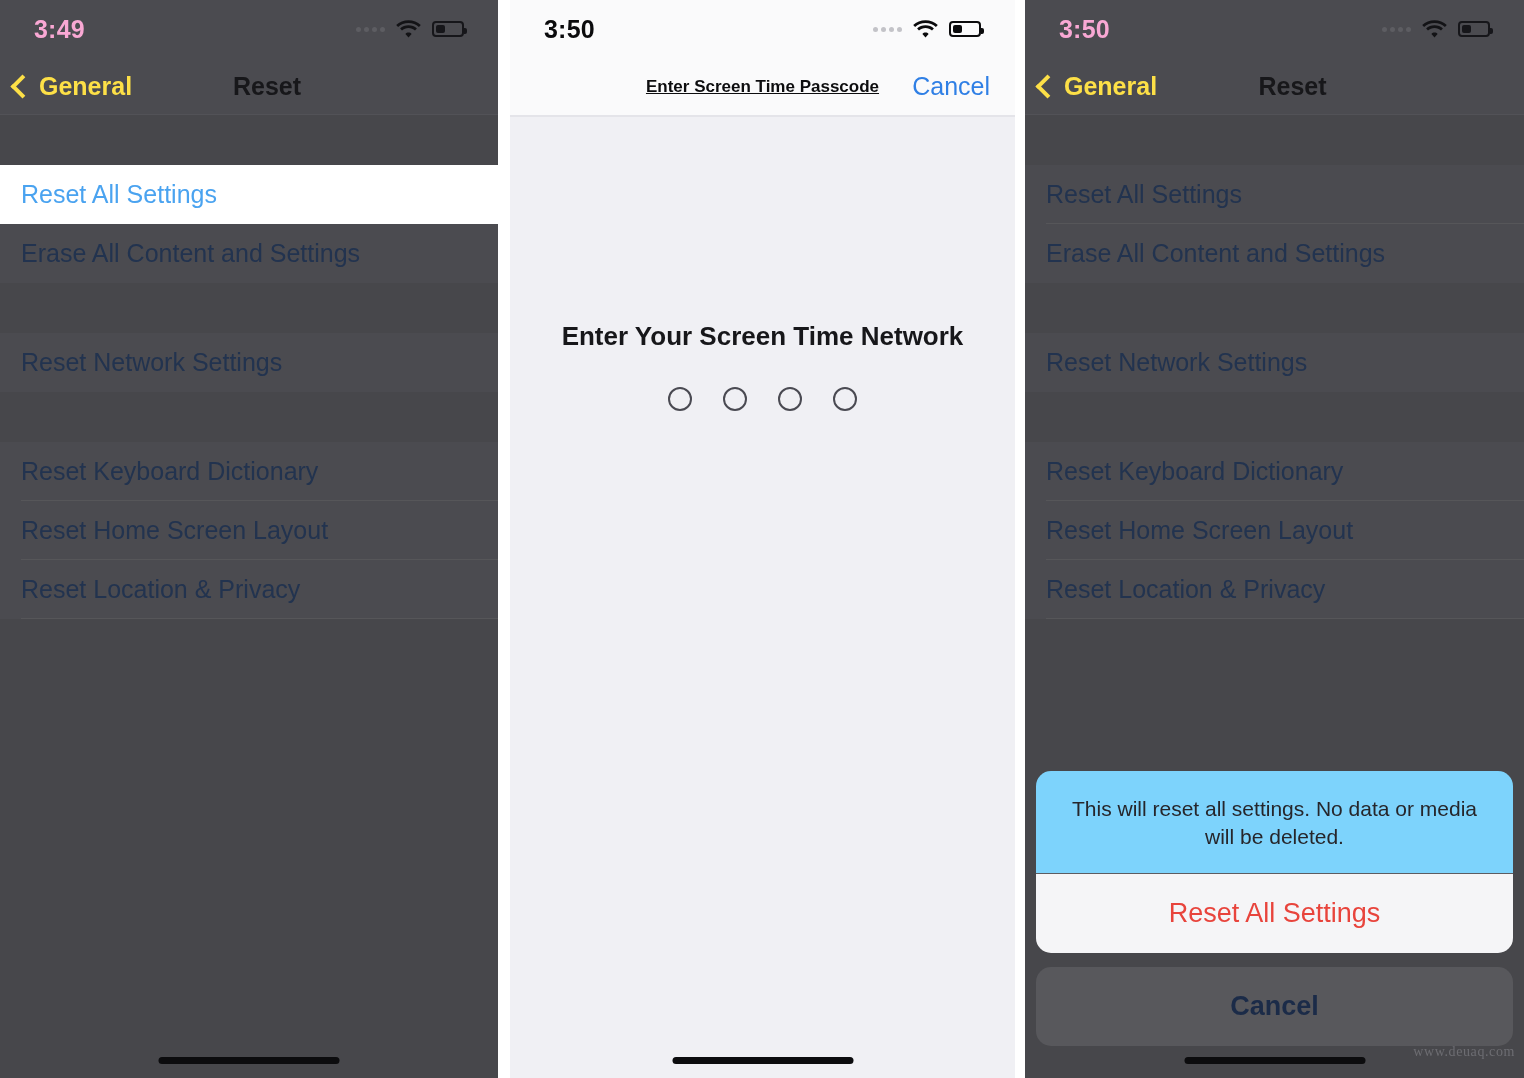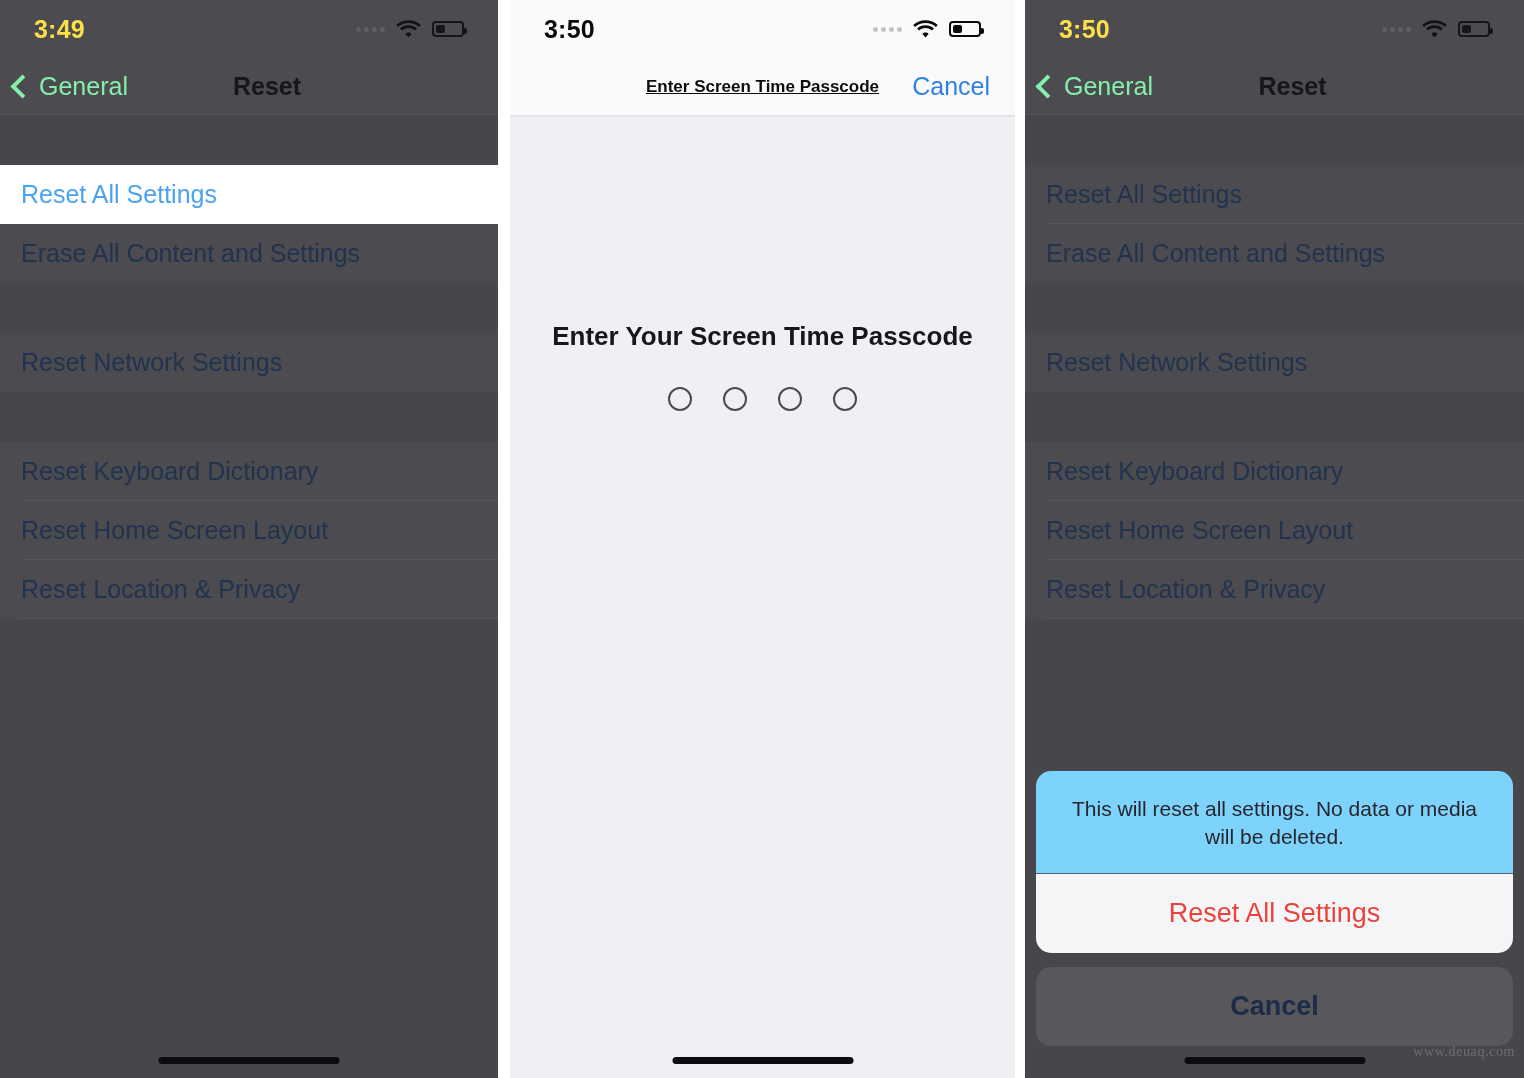--- a/index.html
+++ b/index.html
@@ -89,21 +89,21 @@
     border-radius: 0 2px 2px 0;
   }
   .sb-batt .fill {
     position: absolute;
     left: 2px; top: 2px; bottom: 2px;
     width: 9px;
     border-radius: 2px;
   }
 
   
-  .dim-fg   { color: #fde047; }
+  .dim-fg   { color: #f9a8d4; }
   .dim-dot  { background: #5d5d62; }
   .dim-batt { border: 2px solid #16161a; }
   .dim-batt::after { background: #16161a; }
   .dim-batt .fill  { background: #16161a; }
 
   .light-fg   { color: #0b0b0d; }
   .light-dot  { background: #c3c3c8; }
   .light-batt { border: 2px solid #0b0b0d; }
   .light-batt::after { background: #0b0b0d; }
   .light-batt .fill  { background: #0b0b0d; }
@@ -136,21 +136,21 @@
     position: absolute;
     left: 0; right: 0; top: 0; bottom: 0;
     display: flex;
     align-items: center;
     justify-content: center;
     font-size: 25px;
     font-weight: bold;
     padding-left: 36px;
   }
 
-  .nav-back-dim   { color: #86efac; }
+  .nav-back-dim   { color: #fde047; font-weight: bold; }
   .nav-title-dim  { color: #17171a; }
   .nav-bottom-line-dim {
     position: absolute;
     left: 0; right: 0; bottom: 0;
     height: 1px;
     background: #525257;
   }
 
   
   .list-area {
@@ -422,21 +422,21 @@
       </div>
     </div>
 
     <div class="p2-navbar">
       <div class="p2-nav-title">Enter Screen Time Passcode</div>
       <div class="p2-cancel">Cancel</div>
     </div>
     <div class="p2-sep"></div>
 
     <div class="p2-body">
-      <div class="p2-prompt">Enter Your Screen Time Passcode</div>
+      <div class="p2-prompt">Enter Your Screen Time Network</div>
       <div class="p2-dots">
         <span class="pd"></span>
         <span class="pd"></span>
         <span class="pd"></span>
         <span class="pd"></span>
       </div>
     </div>
 
     <div class="home-ind home-light"></div>
   </div>

